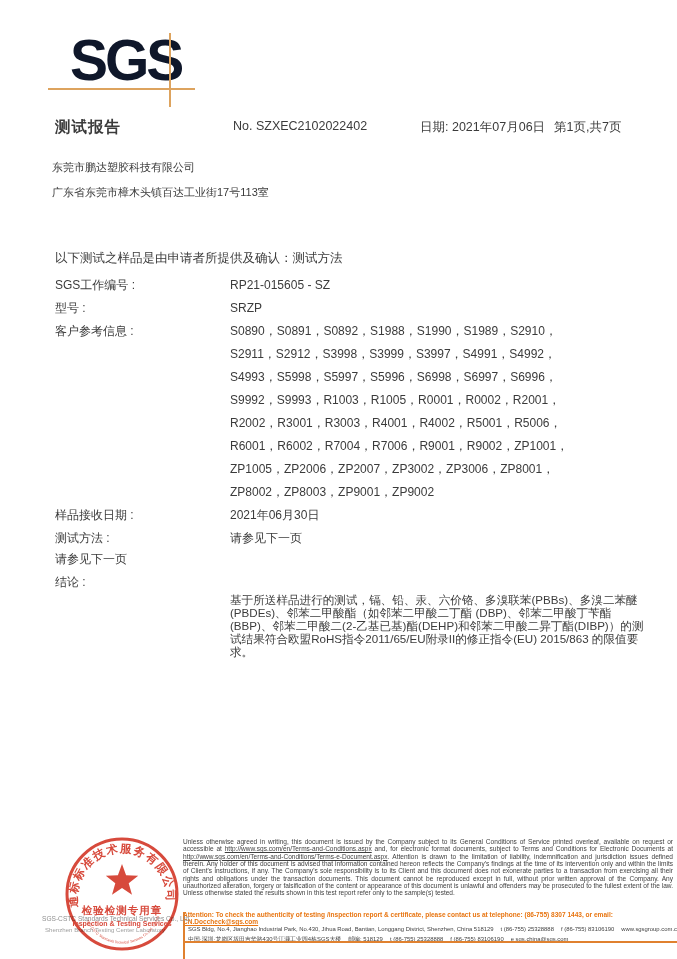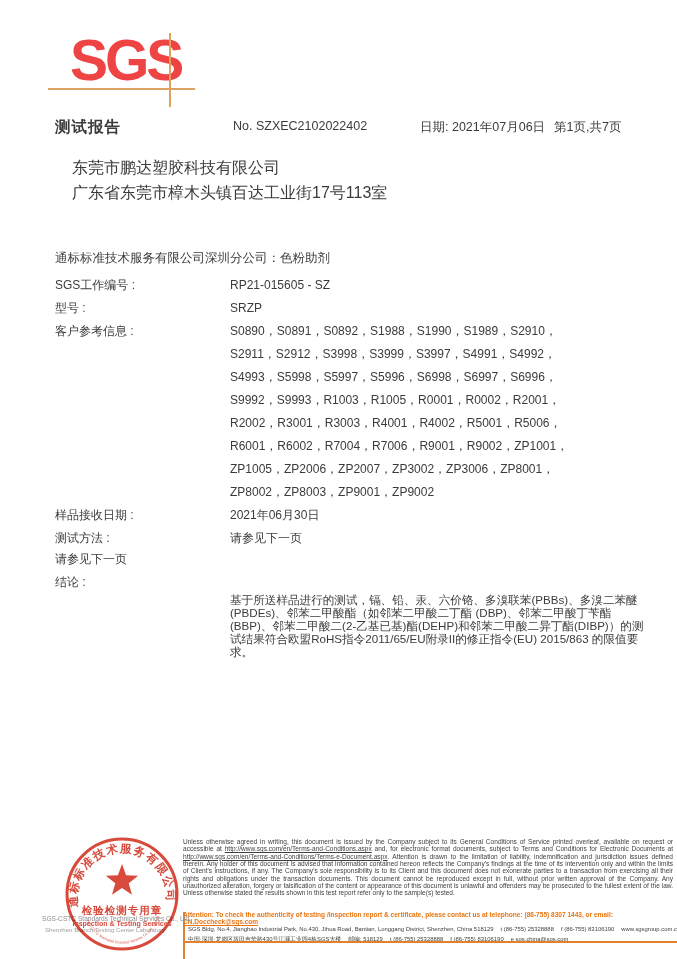--- a/index.html
+++ b/index.html
@@ -6,33 +6,33 @@
   html,body { background:#e9e9e9; }
   .page {
     position:relative; width:677px; height:959px; margin:0 auto;
     background:#ffffff; overflow:hidden;
     font-family:"Liberation Sans","DejaVu Sans",sans-serif;
     color:#3b3b3b;
   }
   
   .logo-text{
     position:absolute; left:70px; top:30px;
-    font-size:57px; font-weight:800; color:#ef4444;
+    font-size:57px; font-weight:800; color:#0f172a;
     letter-spacing:-3px; line-height:60px;
   }
   .crop-v{ position:absolute; left:169px; top:33px; width:2px; height:74px; background:#dda35e; }
   .crop-h{ position:absolute; left:48px; top:88px; width:147px; height:2px; background:#dda35e; }
   
   .hdr{ position:absolute; top:119px; left:0; width:664px; height:20px; font-size:12.5px; }
   .hdr .title{ position:absolute; left:55px; top:-2px; font-size:15.5px; font-weight:bold; letter-spacing:1px; }
   .hdr .no   { position:absolute; left:233px; }
   .hdr .date { position:absolute; left:420px; }
   .hdr .pages{ position:absolute; left:554px; }
   
-  .applicant{ position:absolute; left:72px; top:155px; font-size:16px; line-height:25px; }
+  .applicant{ position:absolute; left:52px; top:155px; font-size:11px; line-height:25px; }
   .statement{ position:absolute; left:55px; top:250px; font-size:12.5px; }
   
   .fields{ position:absolute; left:55px; top:274px; width:590px; font-size:12px; }
   .row{ display:flex; line-height:23px; }
   .row .lbl{ width:175px; flex:0 0 175px; }
   .row .val{ flex:1; }
   .row.tight{ line-height:19px; margin-top:2px;}
   .row .para{ flex:1; line-height:13px; font-size:11.6px; margin-top:22px; width:415px; }
   .ref-lines div{ line-height:23px; }
   
@@ -70,21 +70,21 @@
     <span class="no"><span>No.</span> <span>SZXEC2102022402</span></span>
     <span class="date"><span>日期:</span> <span>2021年07月06日</span></span>
     <span class="pages">第1页,共7页</span>
   </div>
 
   <div class="applicant">
     <div>东莞市鹏达塑胶科技有限公司</div>
     <div>广东省东莞市樟木头镇百达工业街17号113室</div>
   </div>
 
-  <div class="statement">通标标准技术服务有限公司深圳分公司：色粉助剂</div>
+  <div class="statement">以下测试之样品是由申请者所提供及确认：测试方法</div>
 
   <div class="fields">
     <div class="row">
       <span class="lbl">SGS工作编号 :</span>
       <span class="val">RP21-015605 - SZ</span>
     </div>
     <div class="row">
       <span class="lbl">型号 :</span>
       <span class="val">SRZP</span>
     </div>

